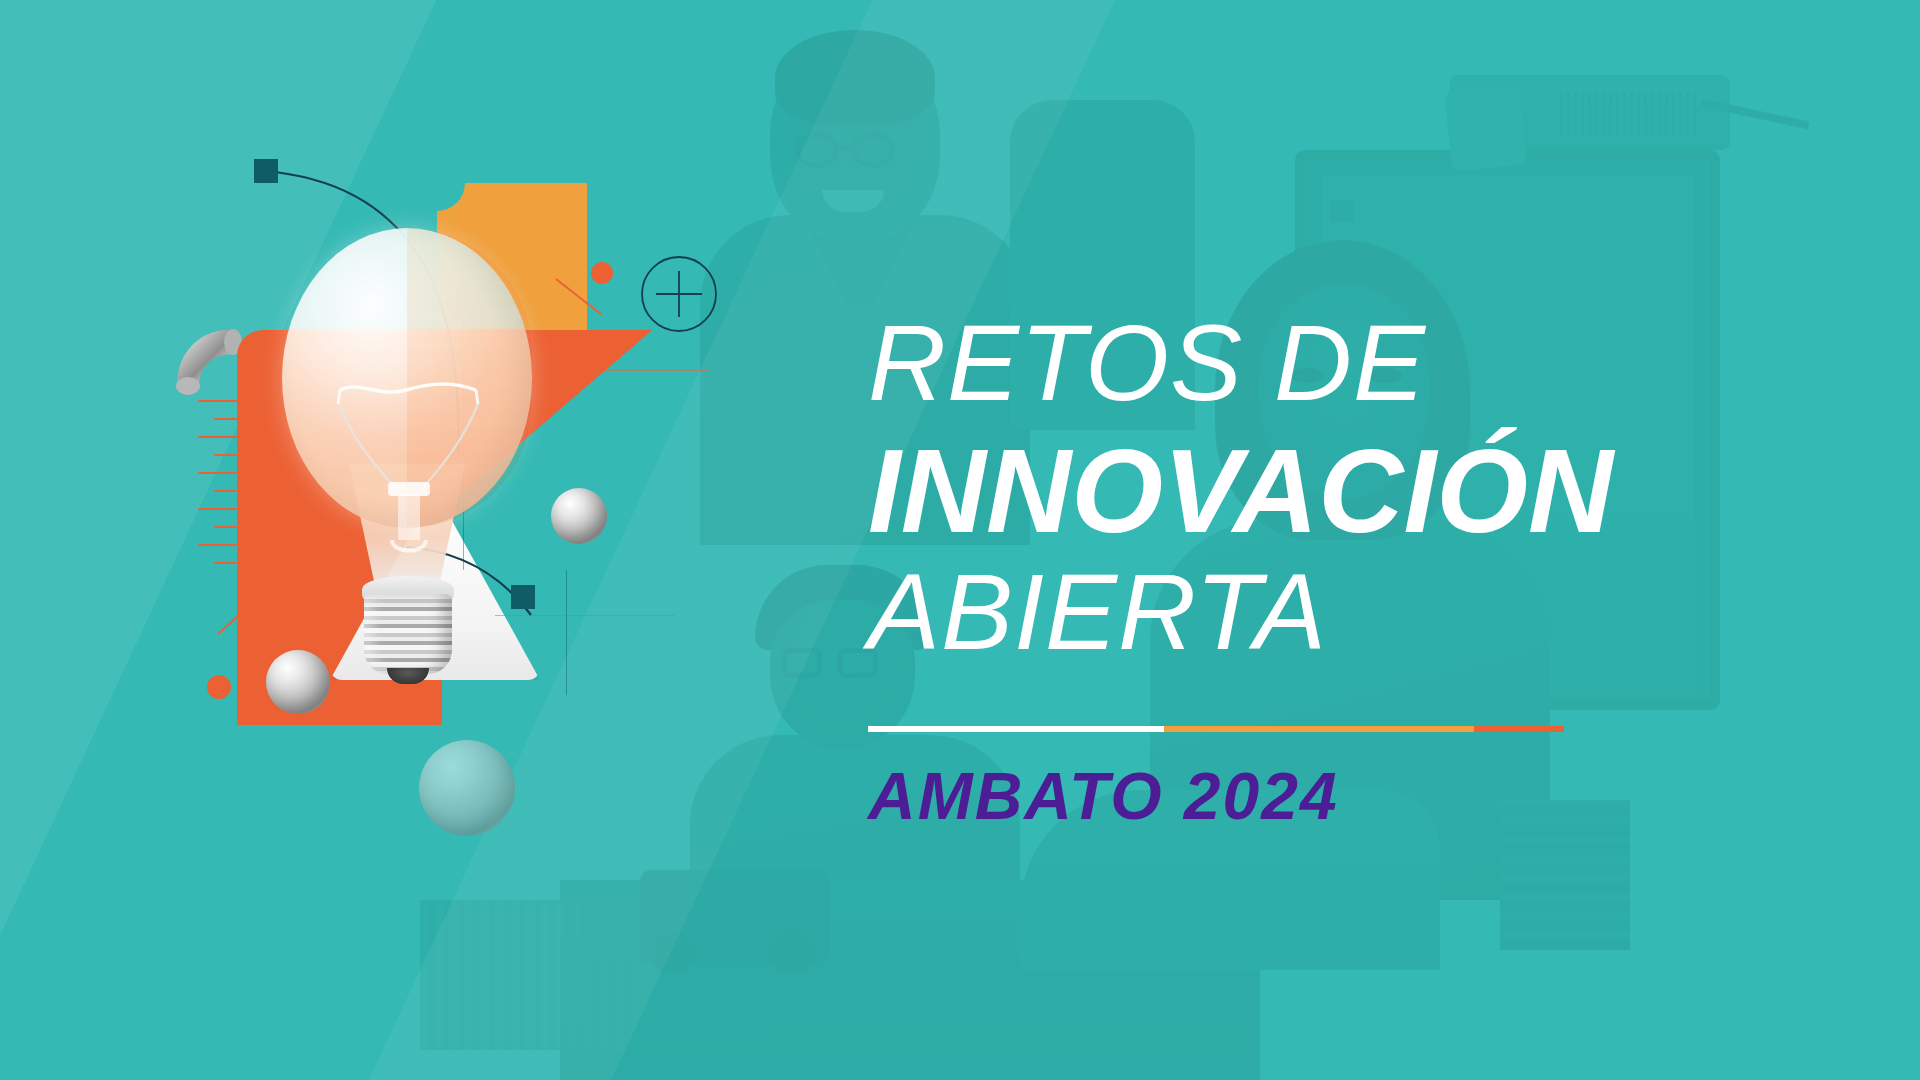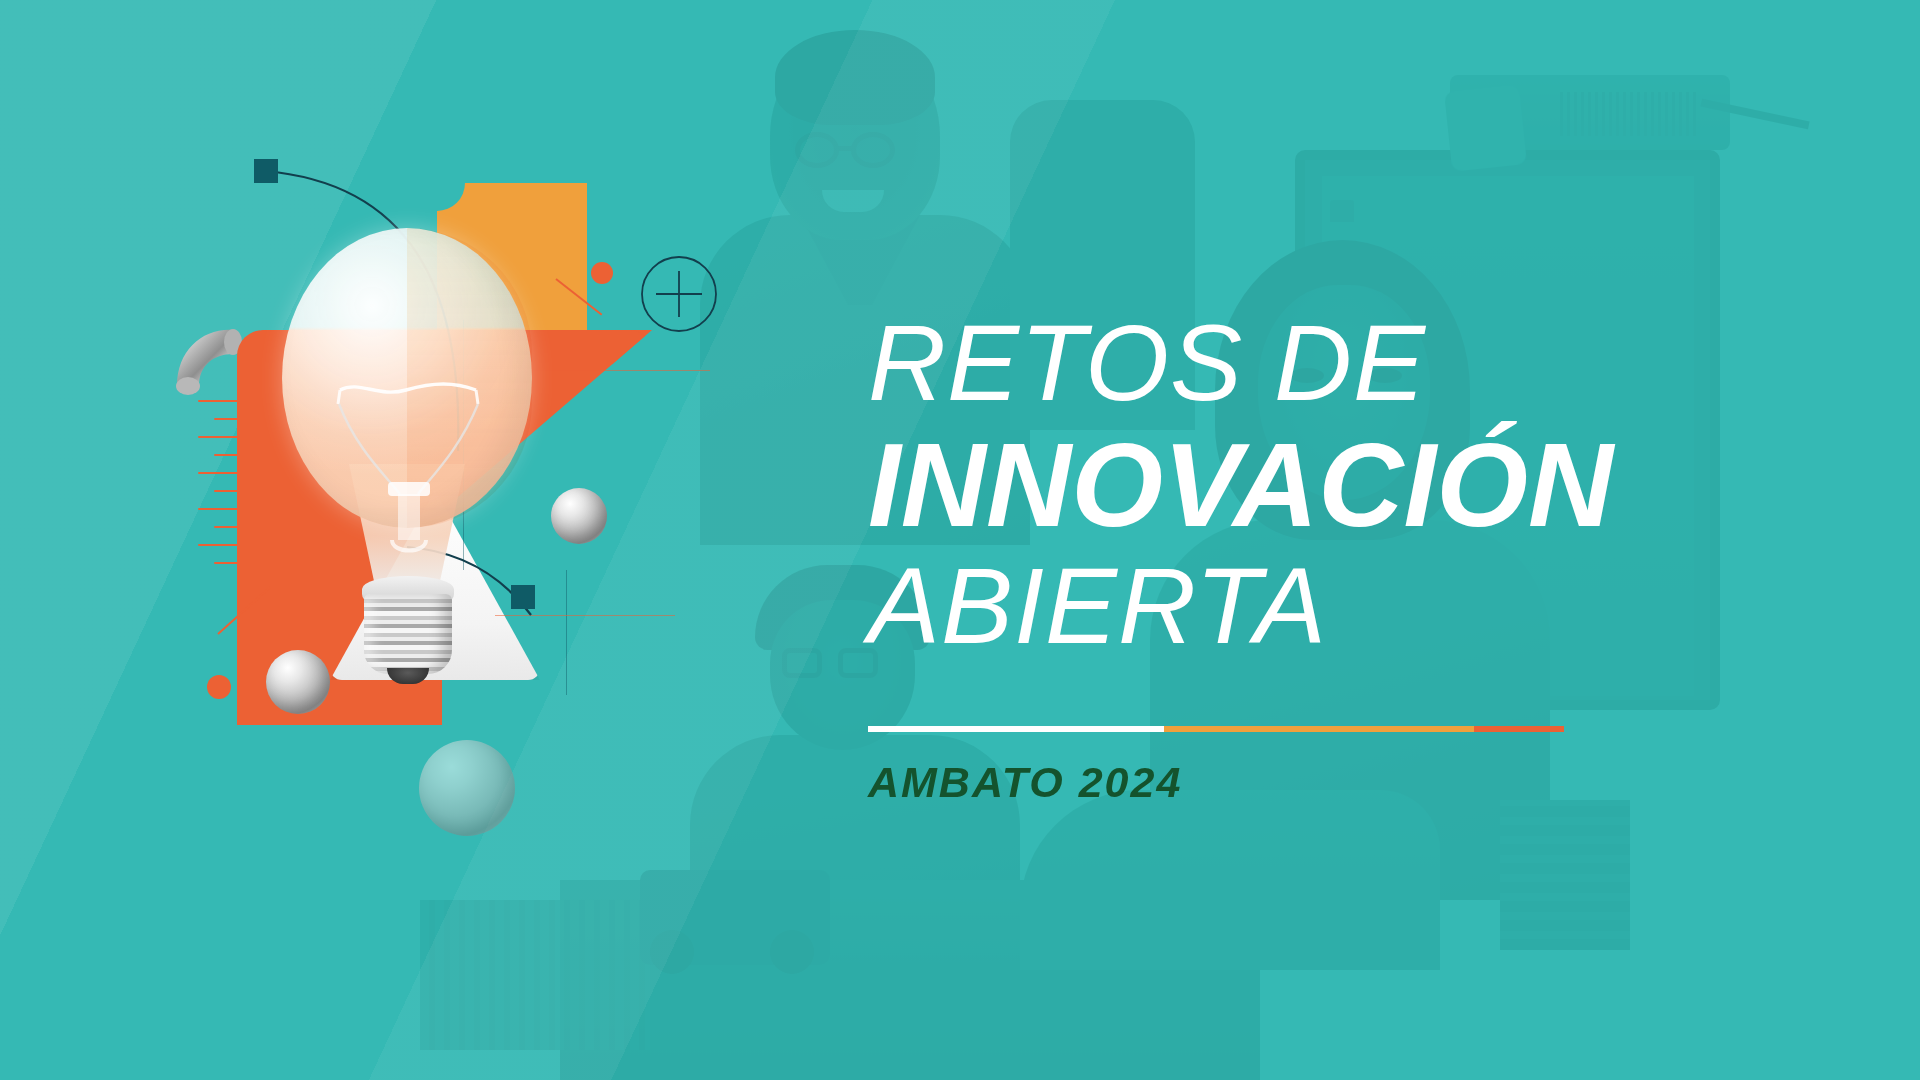--- a/index.html
+++ b/index.html
@@ -311,40 +311,40 @@
     color:#ffffff;
     font-family:"Liberation Sans", sans-serif;
   }
   .line-1{
     font-size:108px; line-height:.98; letter-spacing:1px;
     font-weight:400; font-style:italic; white-space:nowrap;
   }
   .line-2{
     font-size:118px; line-height:1.0; letter-spacing:0px;
     font-weight:700; font-style:italic; white-space:nowrap;
-    margin-top:10px;
+    margin-top:16px;
   }
   .line-3{
     font-size:108px; line-height:1.0; letter-spacing:1px;
     font-weight:400; font-style:italic; white-space:nowrap;
     margin-top:8px;
   }
 
   .rule{
     position:absolute; left:868px; top:726px; width:696px; height:6px;
     display:flex;
   }
   .rule span{ display:block; height:6px; }
   .seg-white{ width:296px; background:#ffffff; }
   .seg-orange{ width:310px; background:#f0a03c; }
   .seg-red{ width:90px; background:#ec6134; }
 
   .subline{
     position:absolute; left:868px; top:758px;
-    color:#14532d; font-size:43px; font-weight:700; font-style:italic;
+    color:#4c1d95; font-size:66px; font-weight:700; font-style:italic;
     letter-spacing:2px; white-space:nowrap;
   }
 </style>
 </head>
 <body>
 
 <div id="banner">
 
   <div class="photo-layer">
     <div class="ph ph-man-body"></div>

